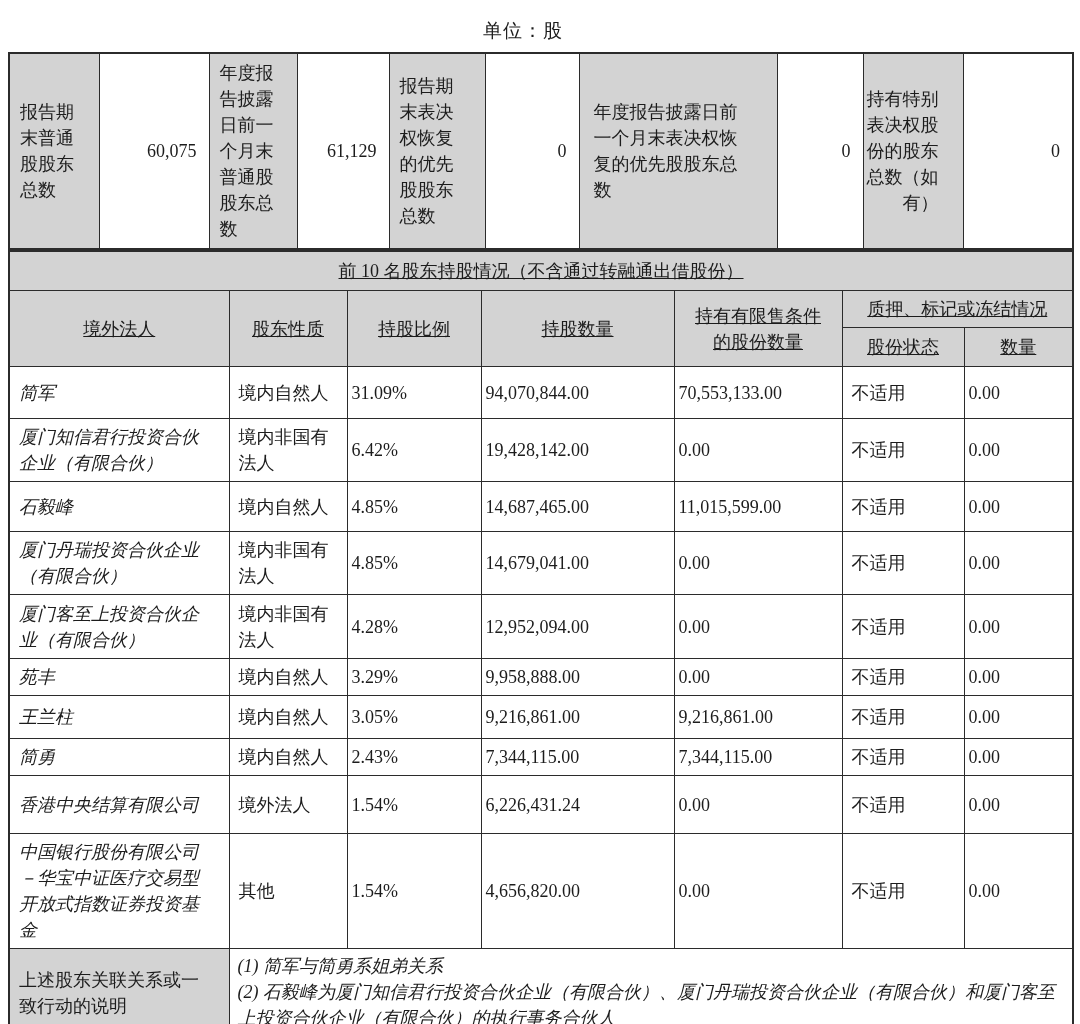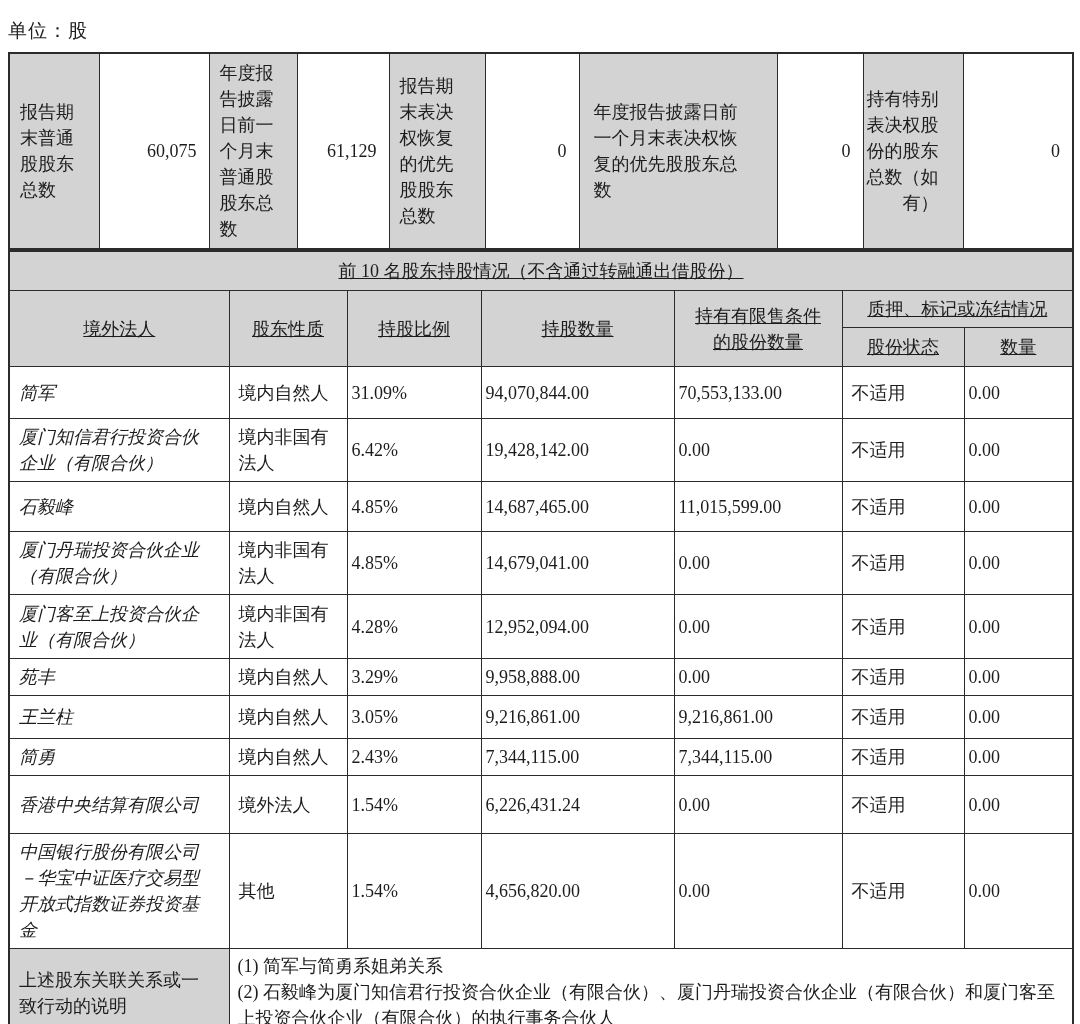--- a/index.html
+++ b/index.html
@@ -8,21 +8,21 @@
     background: #ffffff;
     font-family: "Liberation Serif", "DejaVu Serif", serif;
     color: #1c1c1c;
   }
   .page {
     width: 1064px;
     margin: 0;
     padding: 10px 8px 12px 8px;
   }
   .unit-label {
-    text-align: left;
+    text-align: center;
     padding: 8px 34px 8px 0;
     font-size: 19px;
     letter-spacing: 1px;
   }
   table.tbl {
     border-collapse: collapse;
     table-layout: fixed;
     width: 1064px;
     border: 2px solid #2b2b2b;
   }
@@ -58,21 +58,21 @@
   .notes-label {
     text-align: left;
     padding: 6px 24px 6px 9px;
     vertical-align: middle;
   }
   .notes-content {
     text-align: left;
     vertical-align: top;
     padding: 4px 10px 6px 8px;
   }
-  .notes-content div { line-height: 26px; }
+  .notes-content div { line-height: 26px; font-style: italic; }
 </style>
 </head>
 <body>
 
 <div class="page">
 
   <div class="unit-label">单位：股</div>
 
   <table class="tbl summary-table">
     <colgroup>

